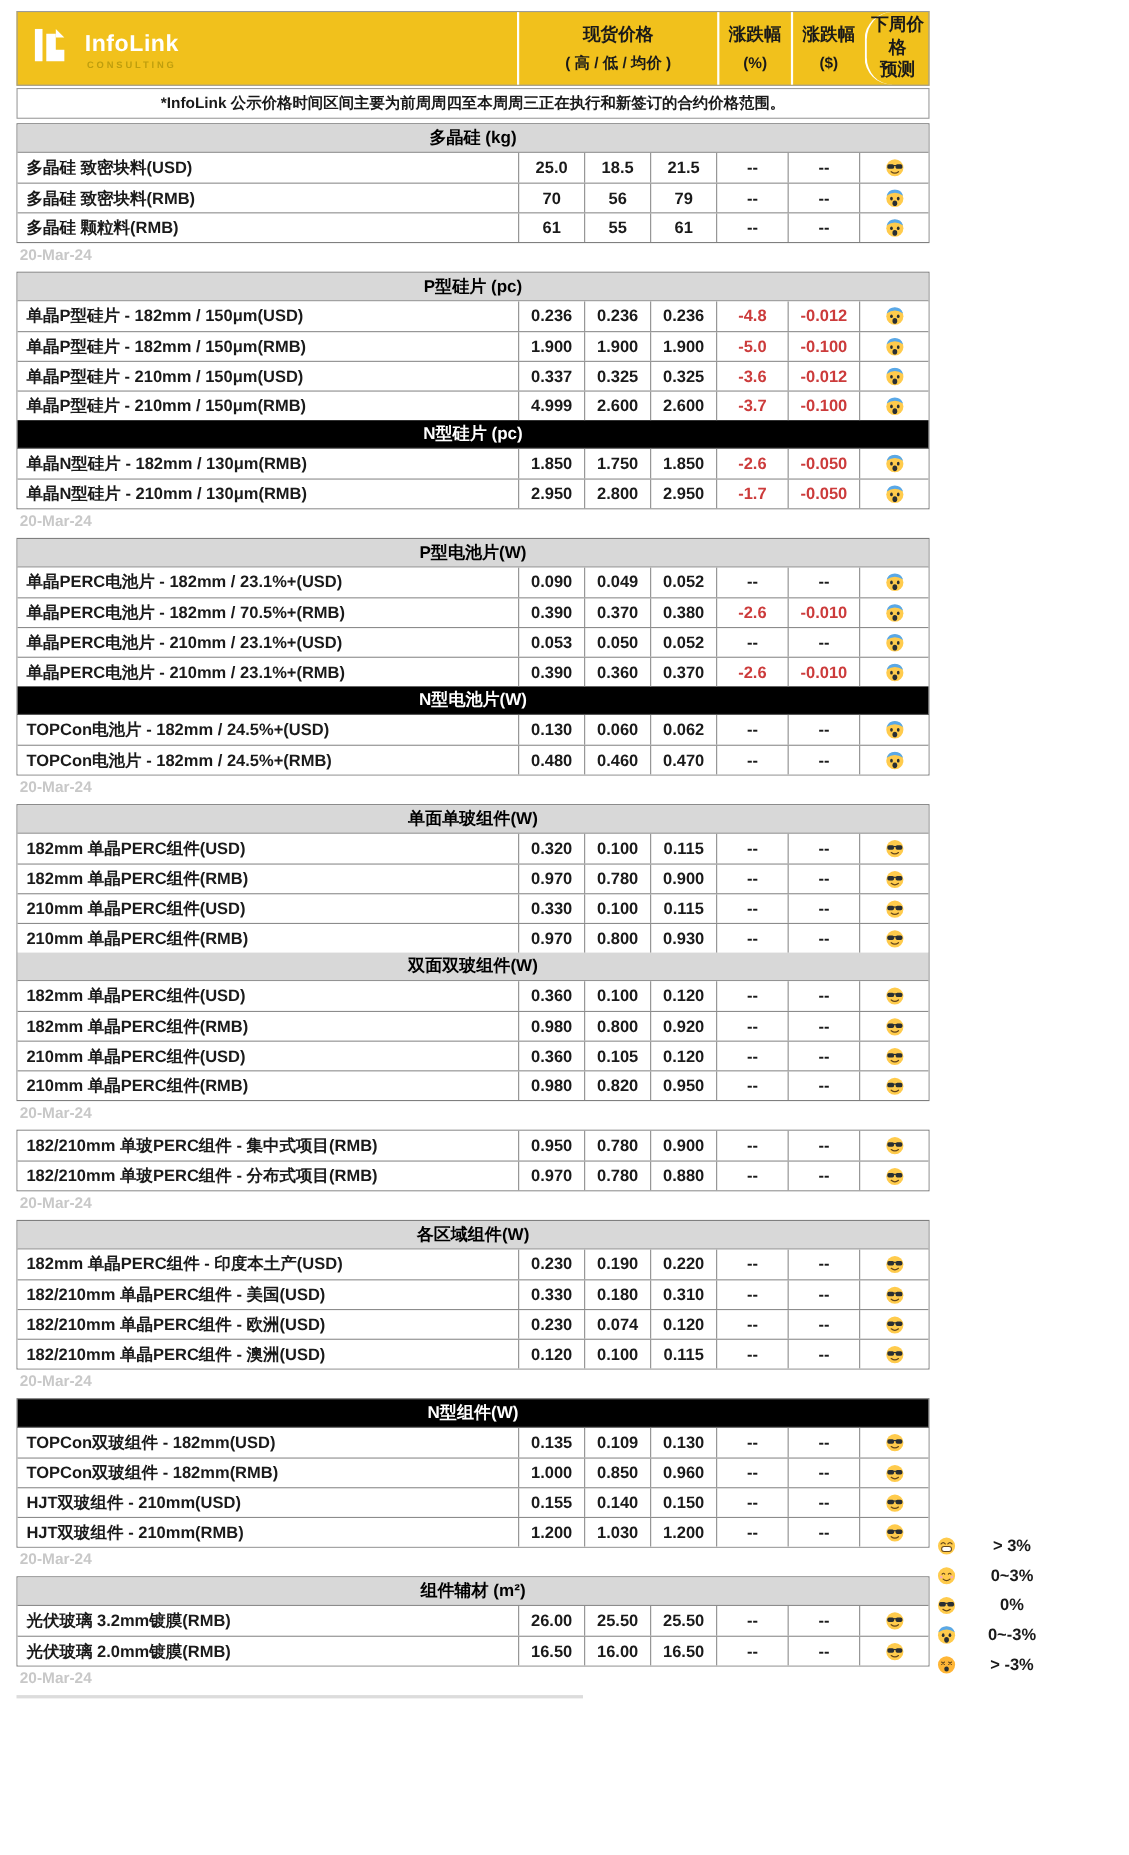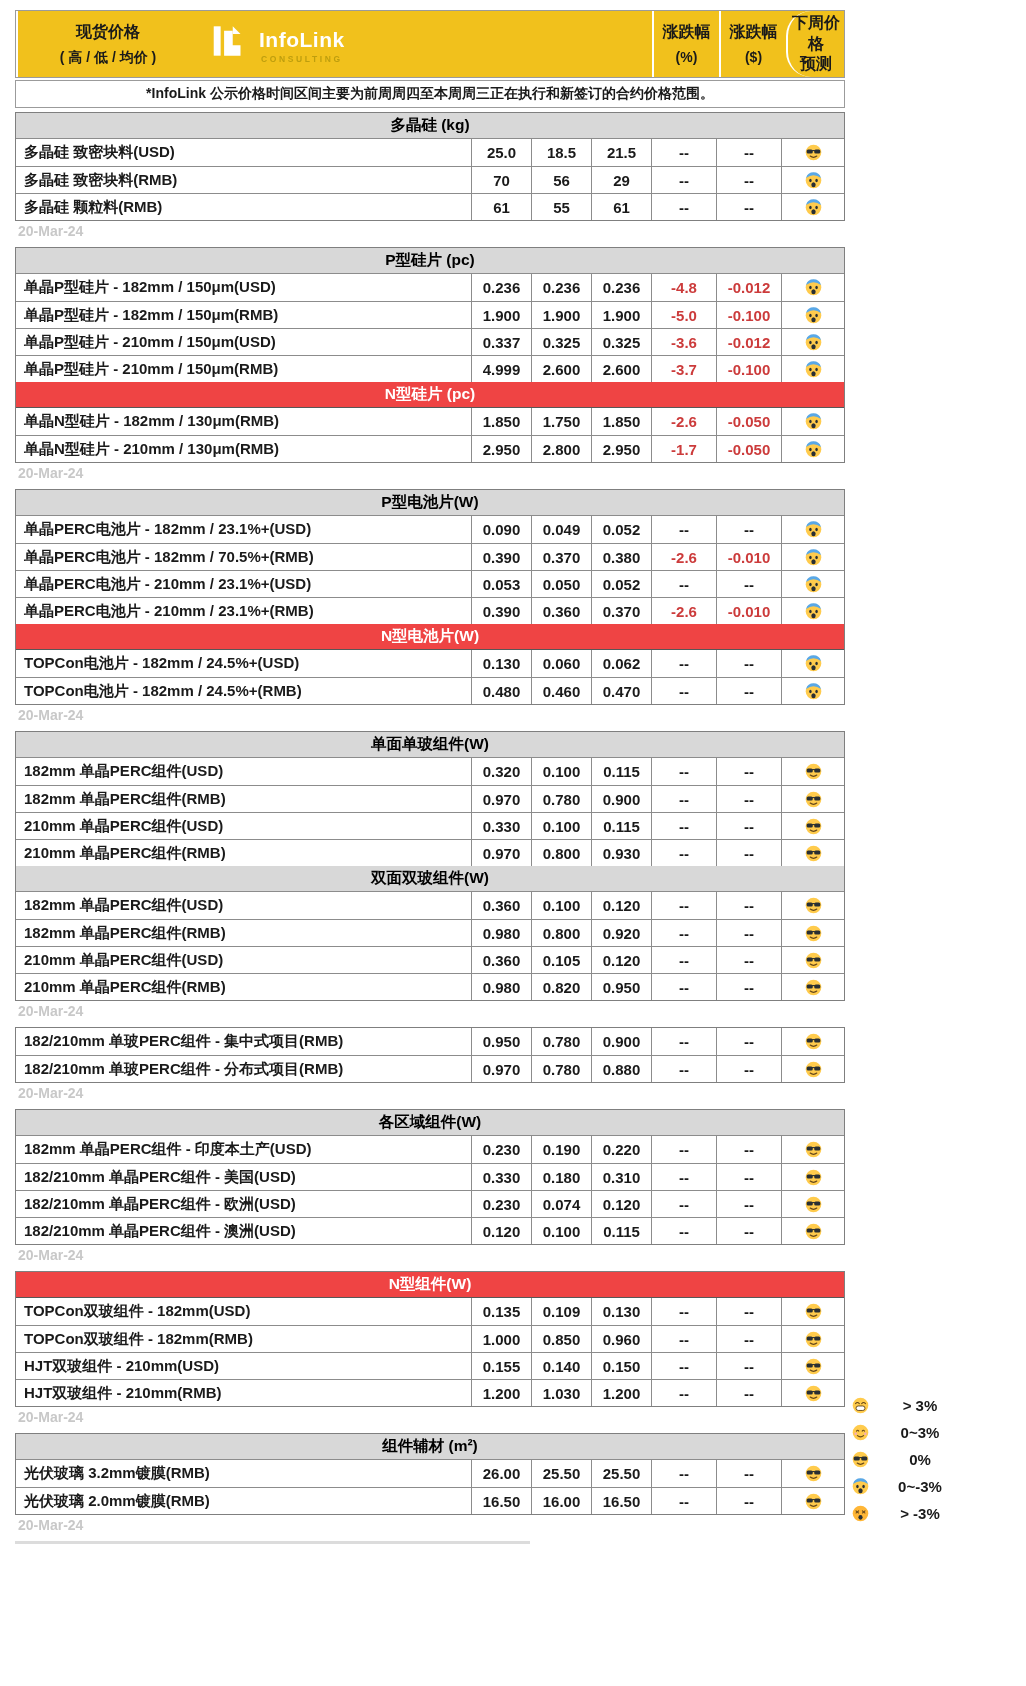--- a/index.html
+++ b/index.html
@@ -34,21 +34,21 @@
     display:flex;align-items:center;justify-content:center;
     font-size:14px;font-weight:700;
   }
 
   
   #blocks{margin-top:4px;}
   .block{border:1px solid #7f7f7f;background:#fff;}
   .sec-h{height:26px;box-sizing:border-box;display:flex;align-items:center;justify-content:center;
     font-size:15.5px;font-weight:700;border-bottom:1px solid #8c8c8c;}
   .sec-h.light{background:#D8D8D8;color:#000;}
-  .sec-h.dark{background:#ef4444;color:#fff;border-bottom:1px solid #575757;}
+  .sec-h.dark{background:#000000;color:#fff;border-bottom:1px solid #575757;}
   .row{
     display:grid;grid-template-columns:455px 60px 60px 60px 65px 65px 1fr;
     height:27px;box-sizing:border-box;background:#fff;
   }
   .row + .row{border-top:1px solid #8c8c8c;}
   .cell{display:flex;align-items:center;box-sizing:border-box;overflow:hidden;}
   .cell + .cell{border-left:1px solid #8c8c8c;}
   .label-cell{padding-left:8px;font-size:15px;font-weight:600;white-space:nowrap;}
   .val{justify-content:center;font-size:15px;font-weight:600;}
   .neg{color:#CC3B3B;}
@@ -62,39 +62,39 @@
   .lg-item{height:27px;display:flex;align-items:center;}
   .lg-icon{width:24px;display:flex;justify-content:flex-start;}
   .lg-label{width:88px;text-align:center;font-size:15px;font-weight:700;white-space:nowrap;}
 </style>
 </head>
 <body>
 
 <div class="sheet">
 
   <div class="topbar">
-    <div class="tb-cell tb-spot">
-      <span class="tb-main">现货价格</span>
-      <span class="tb-sub">( 高 / 低 / 均价 )</span>
-    </div>
     <div class="tb-cell tb-label">
       <div class="logo">
         <span>
           <svg viewBox="0 0 44 40" width="38" height="36">
             <rect x="2" y="3" width="8" height="34" fill="#fff"></rect>
             <path d="M14 8 v29 h19 v-12 h-9 V8 z" fill="#fff"></path>
             <path d="M24 3 l9 9 h-9 z" fill="#fff"></path>
           </svg>
         </span>
         <span class="logo-txt">
           <span class="logo-brand">InfoLink</span>
           <span class="logo-tag">CONSULTING</span>
         </span>
       </div>
     </div>
+    <div class="tb-cell tb-spot">
+      <span class="tb-main">现货价格</span>
+      <span class="tb-sub">( 高 / 低 / 均价 )</span>
+    </div>
     <div class="tb-cell tb-pct">
       <span class="tb-main">涨跌幅</span>
       <span class="tb-sub">(%)</span>
     </div>
     <div class="tb-cell tb-usd">
       <span class="tb-main">涨跌幅</span>
       <span class="tb-sub">($)</span>
     </div>
     <div class="tb-cell tb-fc">
       <span class="tb-main">下周价格</span>
@@ -121,21 +121,21 @@
               <rect x="19.5" y="11.5" width="13" height="8.5" rx="3.2" fill="#292F33"></rect>
               <rect x="15" y="12.8" width="6" height="2.2" fill="#292F33"></rect>
               <path d="M11 25.5q7 5.5 14 0" stroke="#65471B" stroke-width="2.4" fill="none" stroke-linecap="round"></path>
             </svg>
           </div>
         </div>
         <div class="row">
           <div class="cell label-cell">多晶硅 致密块料(RMB)</div>
           <div class="cell val">70</div>
           <div class="cell val">56</div>
-          <div class="cell val">29</div>
+          <div class="cell val">79</div>
           <div class="cell val">--</div>
           <div class="cell val">--</div>
           <div class="cell val emoji-cell">
             <svg viewBox="0 0 36 36" width="17" height="17">
               <circle cx="18" cy="18" r="16.5" fill="#FFCB4C"></circle>
               <path d="M2.2 12.5a16.5 16.5 0 0 1 31.6 0q-7.9-5.5-15.8-5.5t-15.8 5.5z" fill="#59A8E8"></path>
               <ellipse cx="11.5" cy="18" rx="2.6" ry="3.6" fill="#292F33"></ellipse>
               <ellipse cx="24.5" cy="18" rx="2.6" ry="3.6" fill="#292F33"></ellipse>
               <ellipse cx="18" cy="27" rx="4.6" ry="5.4" fill="#292F33"></ellipse>
             </svg>

